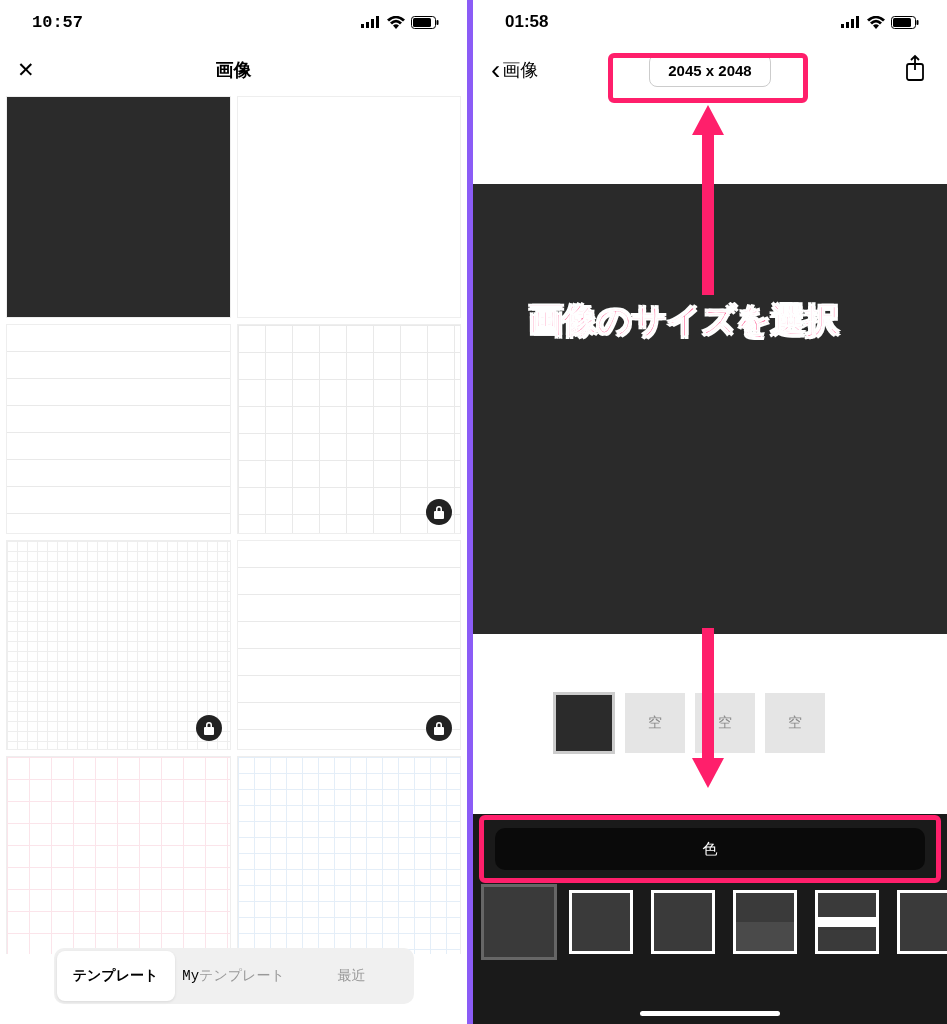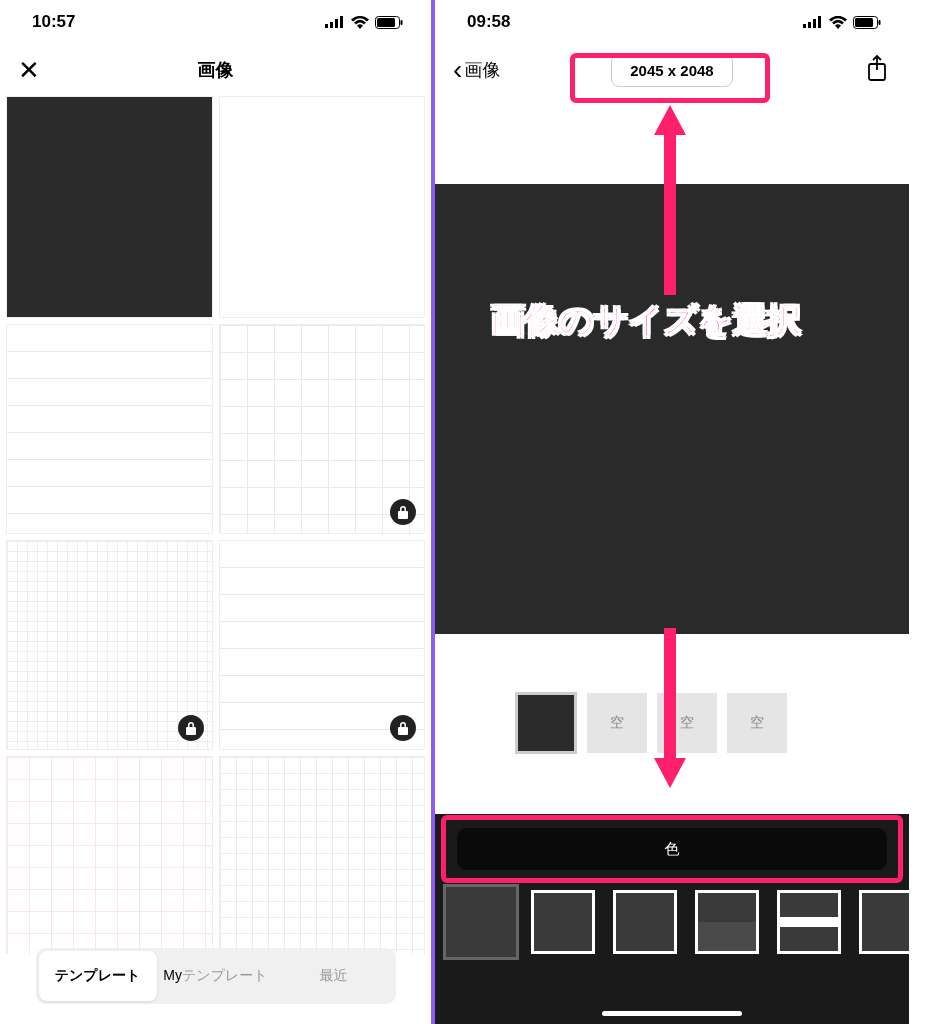--- a/index.html
+++ b/index.html
@@ -5,21 +5,21 @@
 * { box-sizing: border-box; margin: 0; padding: 0; }
 body {
   font-family: -apple-system, BlinkMacSystemFont, "Hiragino Sans", sans-serif;
   background: #fff;
   width: 947px;
   height: 1024px;
   display: flex;
   overflow: hidden;
 }
 .screen { position: relative; height: 1024px; background: #fff; }
-.screen-left { width: 435px; border-right: 4px solid #8b5cf6; }
+.screen-left { width: 473px; border-right: 6px solid #8b5cf6; font-family: Liberation Mono, monospace; }
 .screen-right { width: 474px; }
 
 
 .status-bar {
   height: 44px;
   display: flex;
   align-items: center;
   justify-content: space-between;
   padding: 0 28px 0 32px;
   font-size: 17px;
@@ -340,21 +340,21 @@
     <div class="seg-item active">テンプレート</div>
     <div class="seg-item">
       <span class="seg-prefix">My</span><span>テンプレート</span>
     </div>
     <div class="seg-item">最近</div>
   </div>
 </div>
 
 <div class="screen screen-right">
   <div class="status-bar">
-    <span>09:58</span>
+    <span>01:58</span>
     <span class="status-right">
       <span class="signal-icon">
         <svg width="20" height="12" viewBox="0 0 20 12">
             <rect x="0" y="8" width="3" height="4" fill="#000"></rect>
             <rect x="5" y="6" width="3" height="6" fill="#000"></rect>
             <rect x="10" y="3" width="3" height="9" fill="#000"></rect>
             <rect x="15" y="0" width="3" height="12" fill="#000"></rect>
           </svg>
       </span>
       <span class="wifi-icon">

